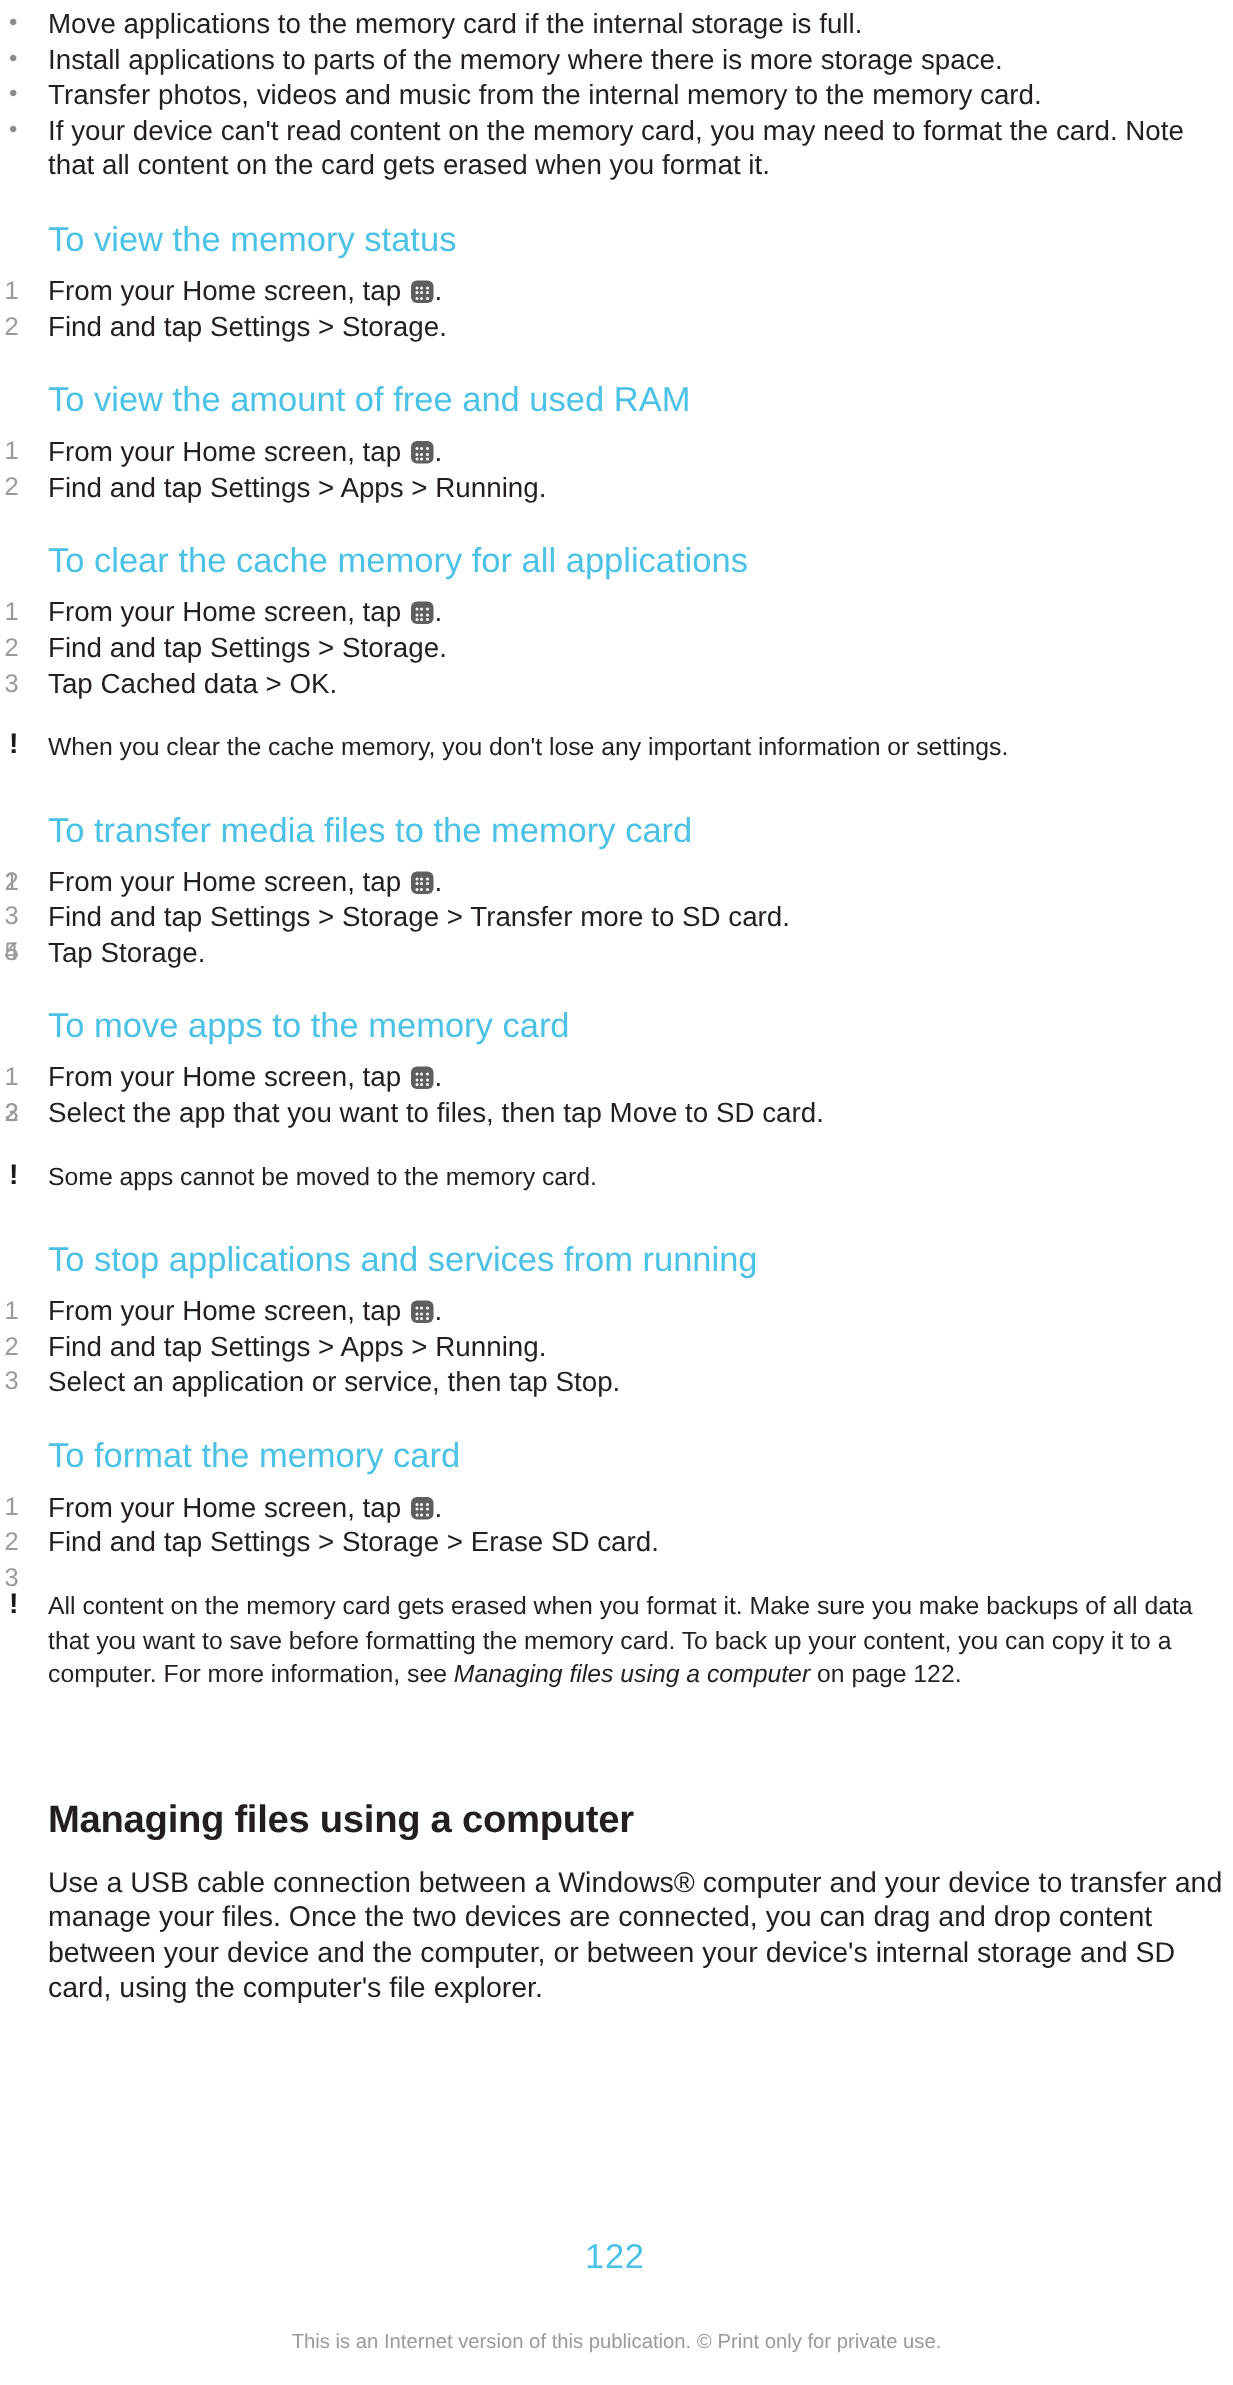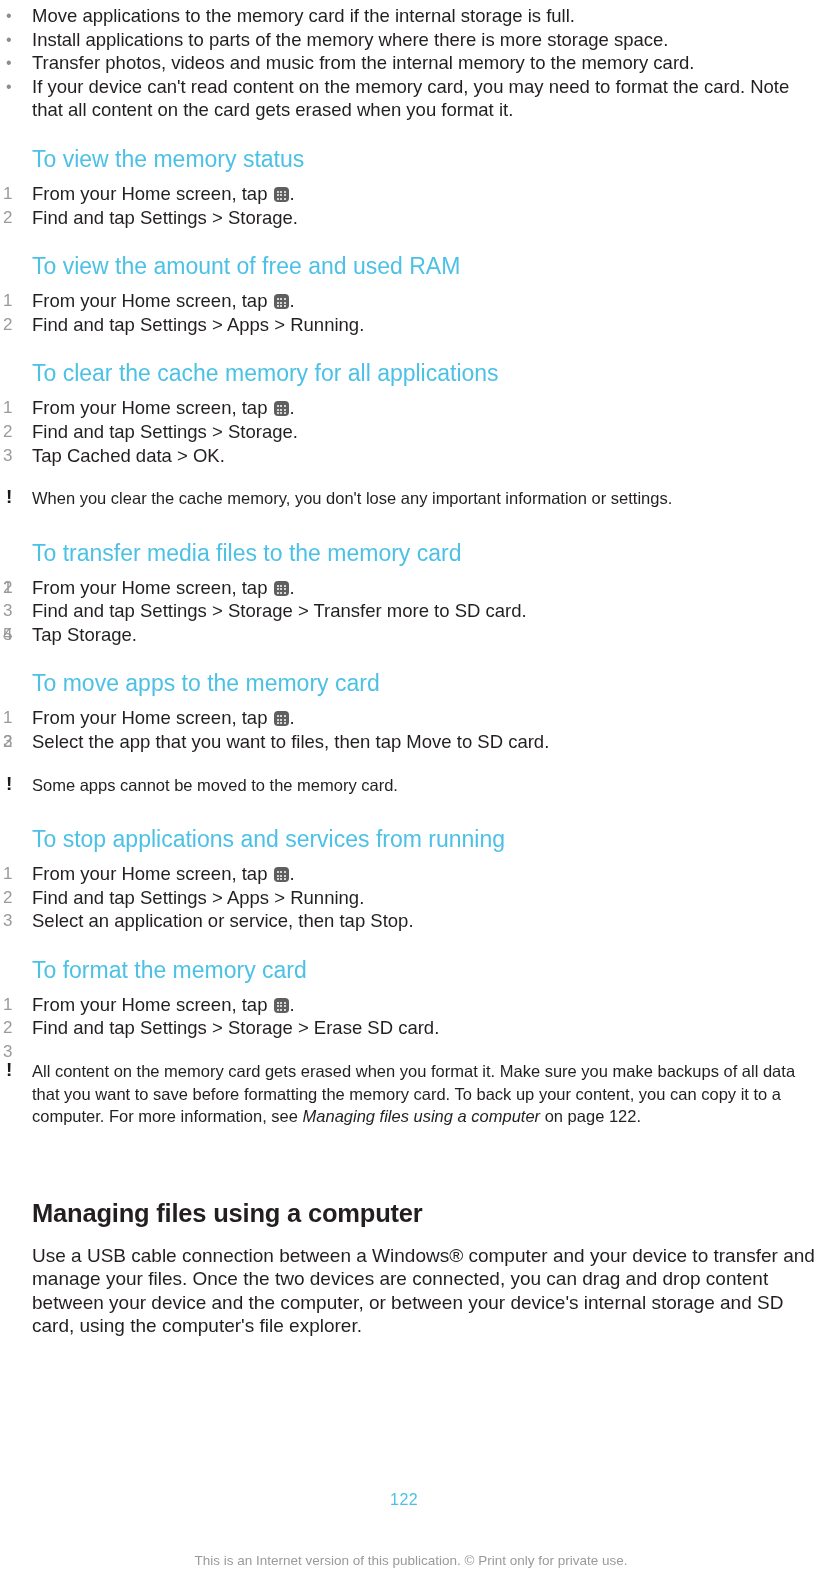--- a/index.html
+++ b/index.html
@@ -164,21 +164,21 @@
     line-height: 23.6px;
     color: #231f20;
     margin: 0;
   }
 
   
   .page-number {
     position: absolute;
     left: 390px;
     top: 1491px;
-    font-size: 16px;
+    font-size: 23px;
     color: #4cc1e6;
     letter-spacing: 0.5px;
   }
   .footer-note {
     position: absolute;
     left: 0;
     top: 1553px;
     width: 822px;
     text-align: center;
     font-size: 13.5px;

